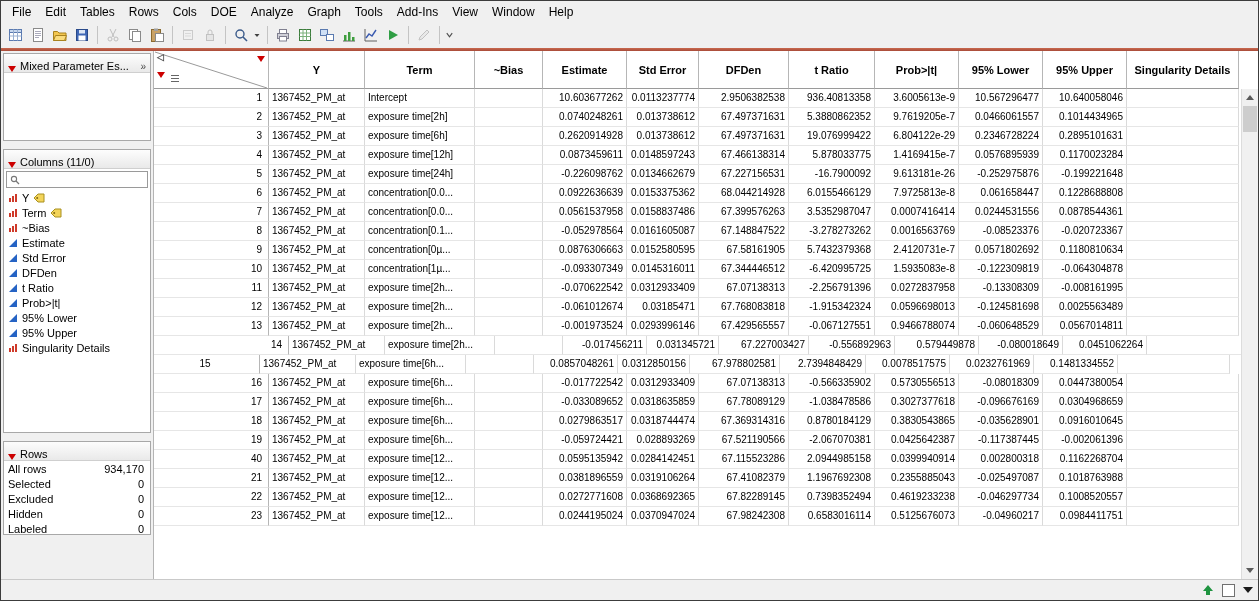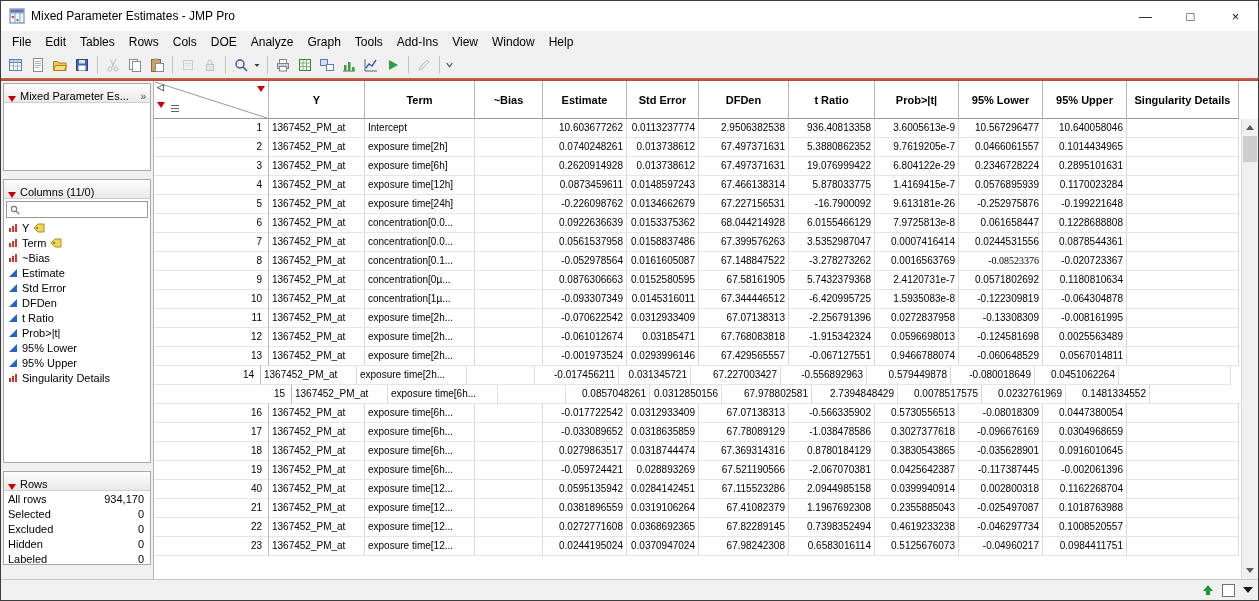--- a/index.html
+++ b/index.html
@@ -63,37 +63,20 @@
   .statusbar{height:21px;flex:none;background:#f0f0f0;border-top:1px solid #c9c9c9;display:flex;align-items:center;justify-content:flex-end;gap:8px;padding:0 5px;box-sizing:border-box;}
   .sb-icon{display:flex;align-items:center;justify-content:center;}
   .sb-box{width:11px;height:11px;background:#fff;border:1px solid #707070;}
   .sb-caret{width:0;height:0;border-left:5px solid transparent;border-right:5px solid transparent;border-top:6px solid #1a1a1a;}
 </style>
 </head>
 <body>
 
 <div class="window">
 
-  <div class="titlebar">
-    <span class="app-icon">
-        <svg viewBox="0 0 16 16">
-          <rect x="1" y="1" width="14" height="14" fill="#f4f6fa" stroke="#5a7ab0"></rect>
-          <path d="M1 5h14M6 5v10M11 5v10" stroke="#8aa0c8" fill="none"></path>
-          <rect x="1.5" y="1.5" width="13" height="3" fill="#5a7ab0"></rect>
-          <circle cx="3.8" cy="9" r="1.2" fill="#cc3a2a"></circle>
-          <circle cx="8.5" cy="12" r="1.2" fill="#2f9e44"></circle>
-        </svg>
-      </span>
-    <span class="title-text">Mixed Parameter Estimates - JMP Pro</span>
-    <div class="win-controls">
-      <div class="win-btn">—</div>
-      <div class="win-btn">□</div>
-      <div class="win-btn">×</div>
-    </div>
-  </div>
 
   <div class="menubar" id="menubar">
       <div class="menu-item">File</div>
       <div class="menu-item">Edit</div>
       <div class="menu-item">Tables</div>
       <div class="menu-item">Rows</div>
       <div class="menu-item">Cols</div>
       <div class="menu-item">DOE</div>
       <div class="menu-item">Analyze</div>
       <div class="menu-item">Graph</div>
@@ -525,21 +508,21 @@
           <div class="tr">
             <div class="td rowhdr num" style="width: 115px;">8</div>
             <div class="td " style="width: 96px;">1367452_PM_at</div>
             <div class="td " style="width: 110px;">concentration[0.1...</div>
             <div class="td " style="width: 68px;"></div>
             <div class="td num" style="width: 84px;">-0.052978564</div>
             <div class="td num" style="width: 72px;">0.0161605087</div>
             <div class="td num" style="width: 90px;">67.148847522</div>
             <div class="td num" style="width: 86px;">-3.278273262</div>
             <div class="td num" style="width: 84px;">0.0016563769</div>
-            <div class="td num" style="width: 84px; font-family: Liberation Serif, serif;">-0.08523376</div>
+            <div class="td num" style="width: 84px;">-0.08523376</div>
             <div class="td num" style="width: 84px;">-0.020723367</div>
             <div class="td " style="width: 112px;"></div>
           </div>
           <div class="tr">
             <div class="td rowhdr num" style="width: 115px;">9</div>
             <div class="td " style="width: 96px;">1367452_PM_at</div>
             <div class="td " style="width: 110px;">concentration[0µ...</div>
             <div class="td " style="width: 68px;"></div>
             <div class="td num" style="width: 84px;">0.0876306663</div>
             <div class="td num" style="width: 72px;">0.0152580595</div>
@@ -600,35 +583,35 @@
             <div class="td num" style="width: 84px;">-0.001973524</div>
             <div class="td num" style="width: 72px;">0.0293996146</div>
             <div class="td num" style="width: 90px;">67.429565557</div>
             <div class="td num" style="width: 86px;">-0.067127551</div>
             <div class="td num" style="width: 84px;">0.9466788074</div>
             <div class="td num" style="width: 84px;">-0.060648529</div>
             <div class="td num" style="width: 84px;">0.0567014811</div>
             <div class="td " style="width: 112px;"></div>
           </div>
           <div class="tr">
-            <div class="td rowhdr num" style="width: 107px;">14</div>
+            <div class="td rowhdr num" style="width: 135px;">14</div>
             <div class="td " style="width: 96px;">1367452_PM_at</div>
             <div class="td " style="width: 110px;">exposure time[2h...</div>
             <div class="td " style="width: 68px;"></div>
             <div class="td num" style="width: 84px;">-0.017456211</div>
             <div class="td num" style="width: 72px;">0.031345721</div>
             <div class="td num" style="width: 90px;">67.227003427</div>
             <div class="td num" style="width: 86px;">-0.556892963</div>
             <div class="td num" style="width: 84px;">0.579449878</div>
             <div class="td num" style="width: 84px;">-0.080018649</div>
             <div class="td num" style="width: 84px;">0.0451062264</div>
             <div class="td " style="width: 112px;"></div>
           </div>
           <div class="tr">
-            <div class="td rowhdr num" style="width: 138px;">15</div>
+            <div class="td rowhdr num" style="width: 106px; text-align: center;">15</div>
             <div class="td " style="width: 96px;">1367452_PM_at</div>
             <div class="td " style="width: 110px;">exposure time[6h...</div>
             <div class="td " style="width: 68px;"></div>
             <div class="td num" style="width: 84px;">0.0857048261</div>
             <div class="td num" style="width: 72px;">0.0312850156</div>
             <div class="td num" style="width: 90px;">67.978802581</div>
             <div class="td num" style="width: 86px;">2.7394848429</div>
             <div class="td num" style="width: 84px;">0.0078517575</div>
             <div class="td num" style="width: 84px;">0.0232761969</div>
             <div class="td num" style="width: 84px;">0.1481334552</div>

